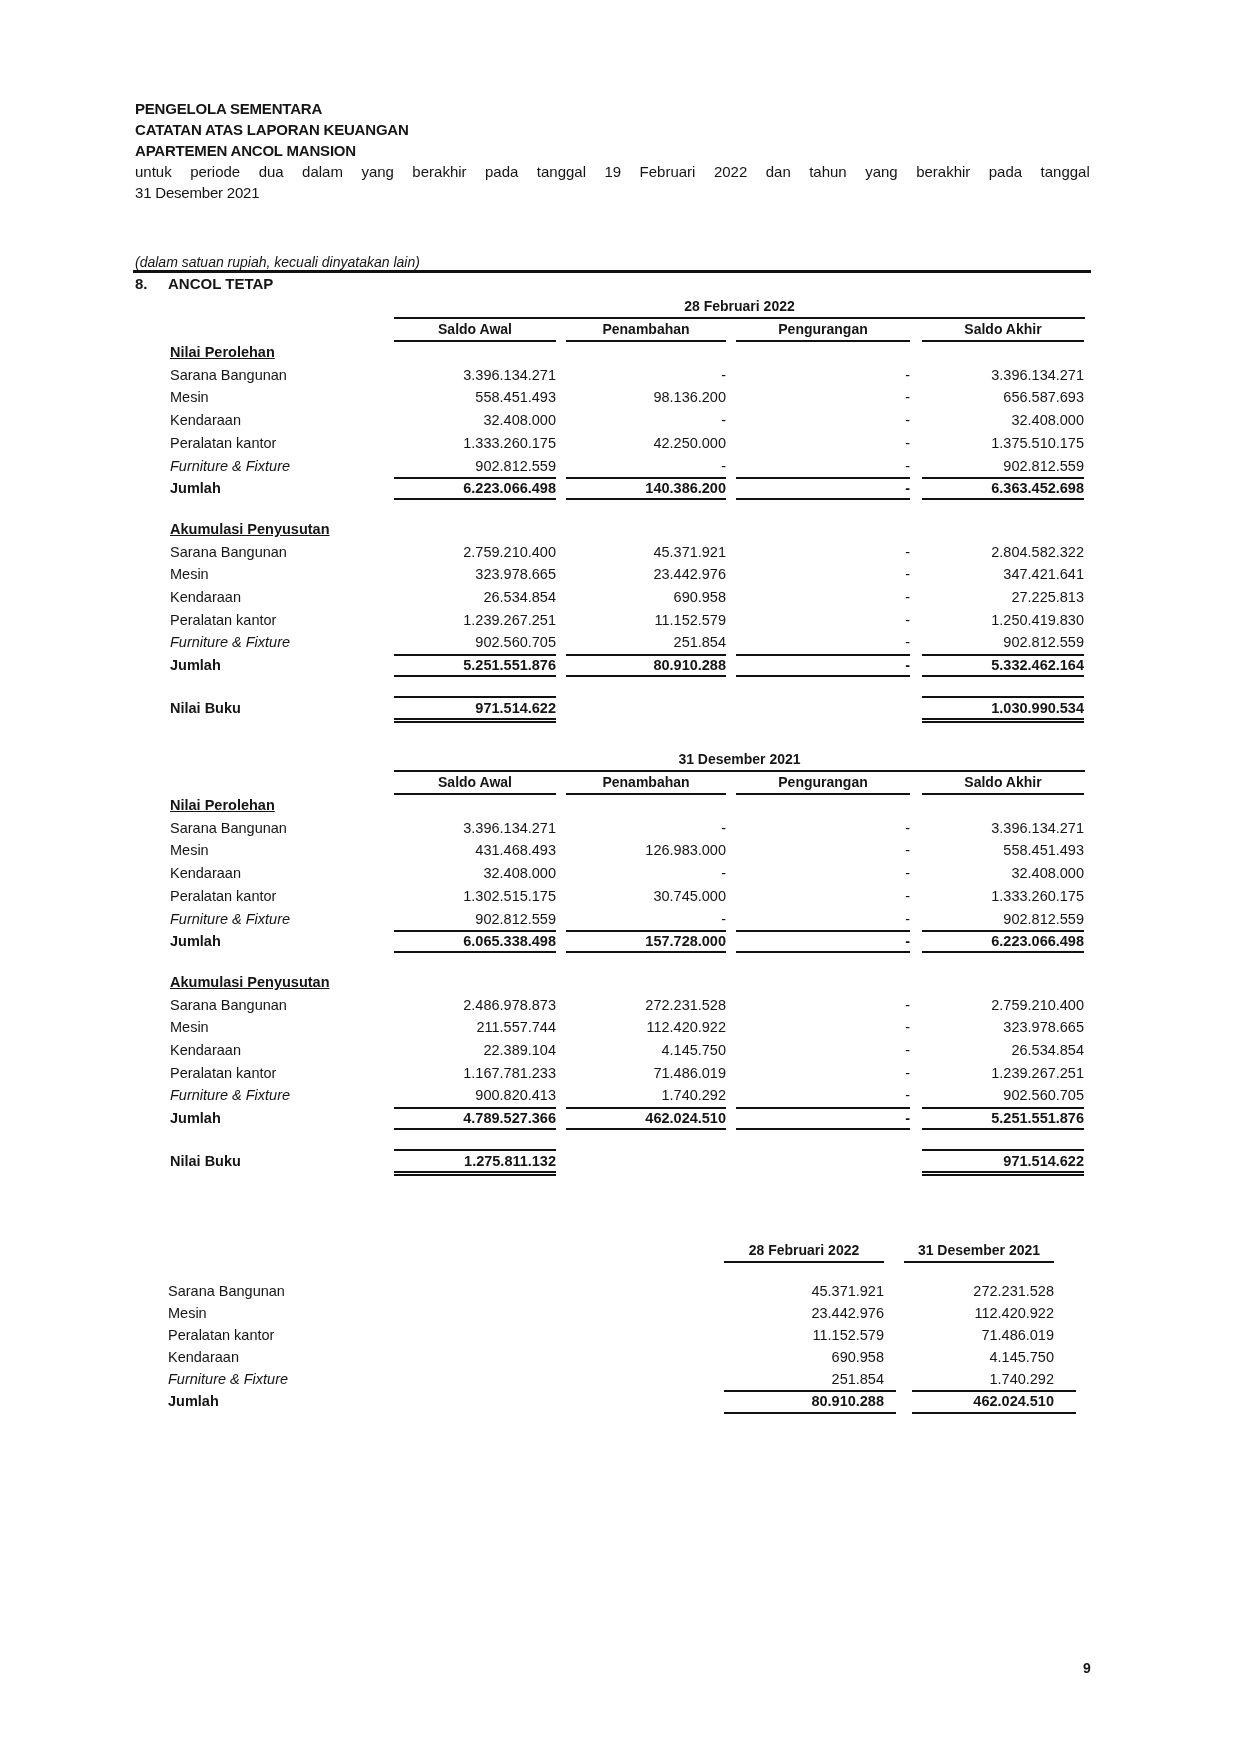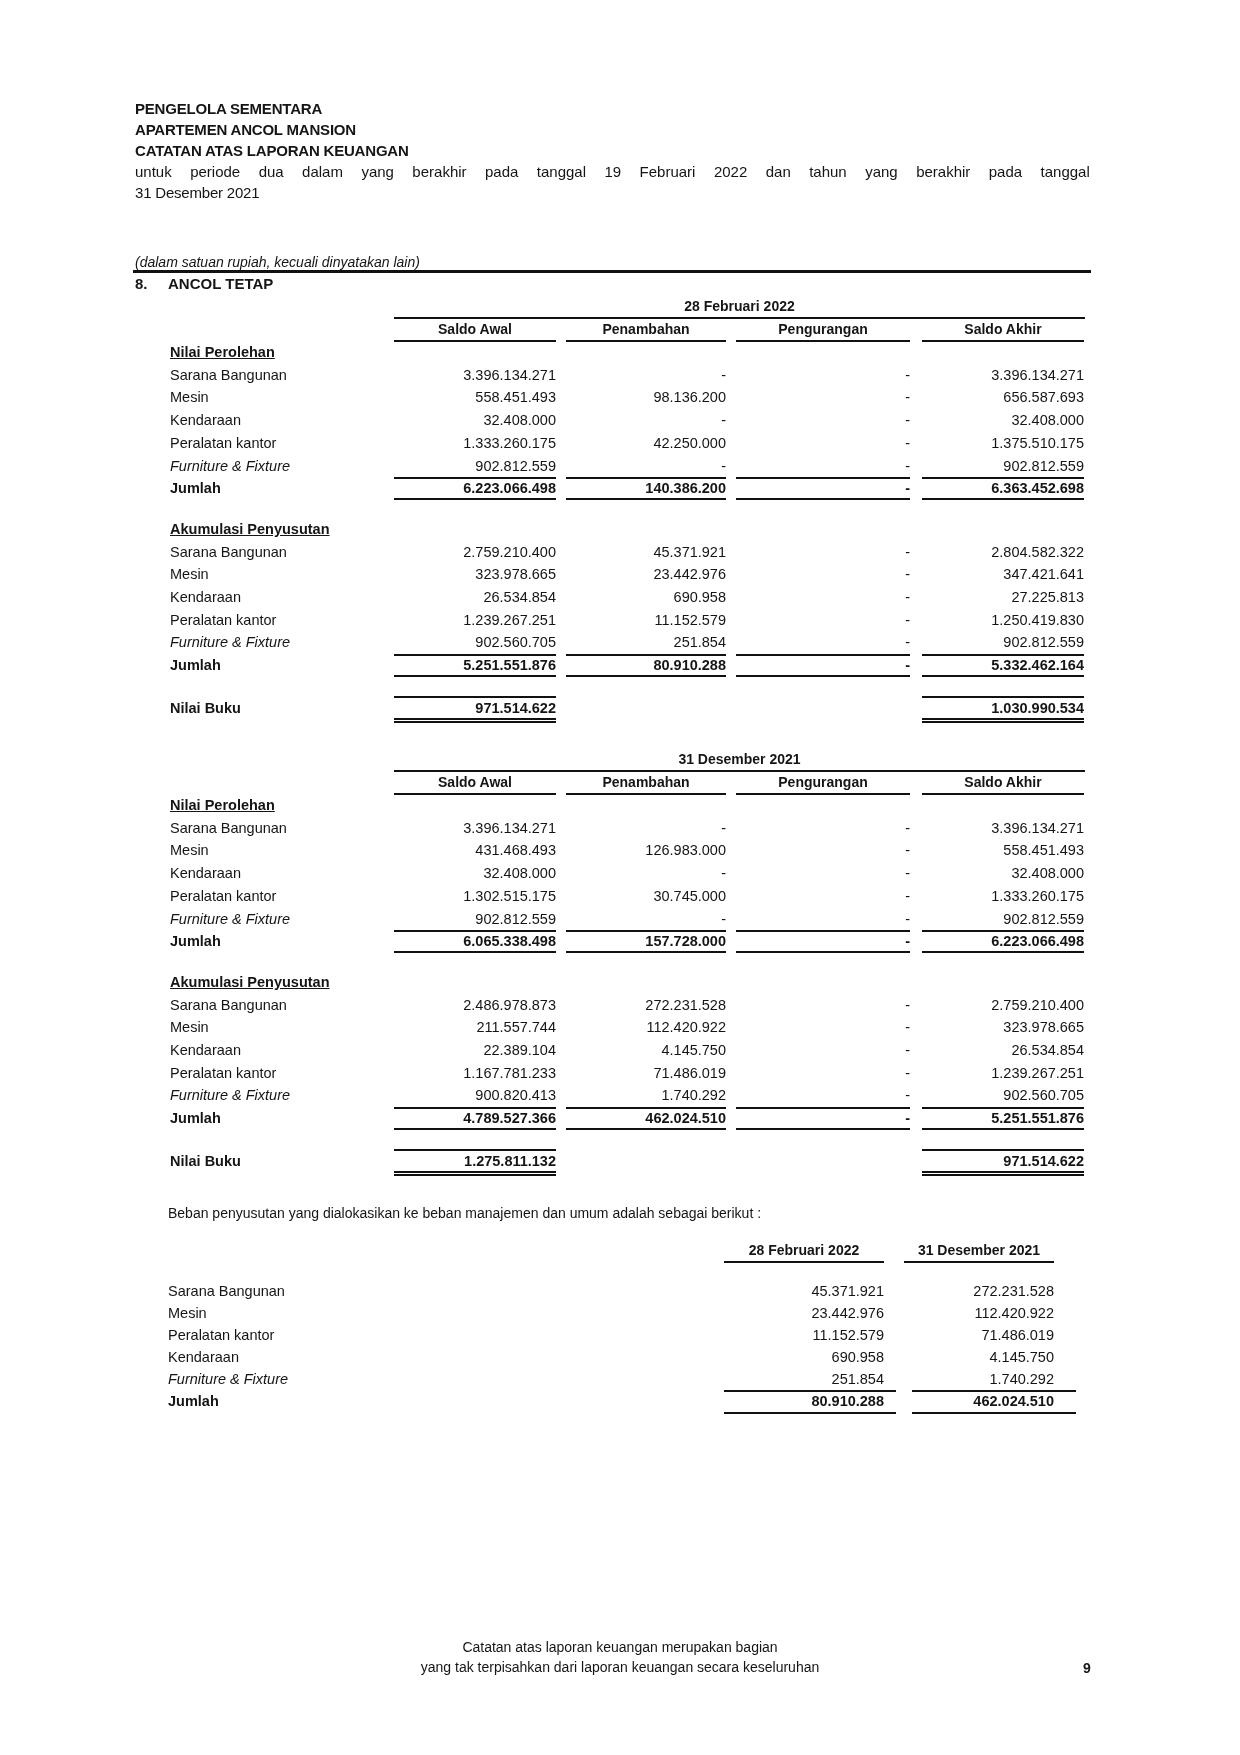--- a/index.html
+++ b/index.html
@@ -47,22 +47,22 @@
   .page-no { position: absolute; left: 1083px; top: 1660px; font-weight: bold; font-size: 14px; }
   .scanner { position: absolute; left: 783px; top: 1712px; font-size: 23px; font-family: "DejaVu Sans", sans-serif; color: #222; }
 </style>
 </head>
 <body>
 
 <div class="page">
 
   <div class="hdr">
     <div class="b">PENGELOLA SEMENTARA</div>
+    <div class="b">CATATAN ATAS LAPORAN KEUANGAN</div>
     <div class="b">APARTEMEN ANCOL MANSION</div>
-    <div class="b">CATATAN ATAS LAPORAN KEUANGAN</div>
     <div class="just" id="just-line">
         <span>untuk</span>
         <span>periode</span>
         <span>dua</span>
         <span>dalam</span>
         <span>yang</span>
         <span>berakhir</span>
         <span>pada</span>
         <span>tanggal</span>
         <span>19</span>
@@ -326,21 +326,20 @@
         <div class="uline" style="left:752px; width:162px; top:397.7999999999999px;"></div>
         <div class="dline" style="left:752px; width:162px; top:419.7999999999999px;"></div>
         <div class="row bold" style="top:401.7999999999999px;">
           <span class="lbl">Nilai Buku</span>
           <span class="c c1">1.275.811.132</span>
           <span class="c c4">971.514.622</span>
         </div>
       </div>
     </div>
 
-  <div class="beban-intro">Beban penyusutan yang dialokasikan ke beban manajemen dan umum adalah sebagai berikut :</div>
   <div class="b-col" style="left:724px; top:1242px; width:160px;">28 Februari 2022</div>
   <div class="uline" style="left:724px; top:1261px; width:160px;"></div>
   <div class="b-col" style="left:904px; top:1242px; width:150px;">31 Desember 2021</div>
   <div class="uline" style="left:904px; top:1261px; width:150px;"></div>
   <div id="beban-root">
       <div class="b-row" style="top:1283px;">
         <span class="lbl">Sarana Bangunan</span>
         <span class="v1">45.371.921</span>
         <span class="v2">272.231.528</span>
       </div>
@@ -368,18 +367,14 @@
       <div class="uline" style="left:912px; width:164px; top:1390px;"></div>
       <div class="b-row bold" style="top:1393px;">
         <span class="lbl">Jumlah</span>
         <span class="v1">80.910.288</span>
         <span class="v2">462.024.510</span>
       </div>
       <div class="uline" style="left:724px; width:172px; top:1412px;"></div>
       <div class="uline" style="left:912px; width:164px; top:1412px;"></div>
     </div>
 
-  <div class="footer">
-    <div>Catatan atas laporan keuangan merupakan bagian</div>
-    <div>yang tak terpisahkan dari laporan keuangan secara keseluruhan</div>
-  </div>
   <div class="page-no">9</div>
 </div>
 
 </body></html>

